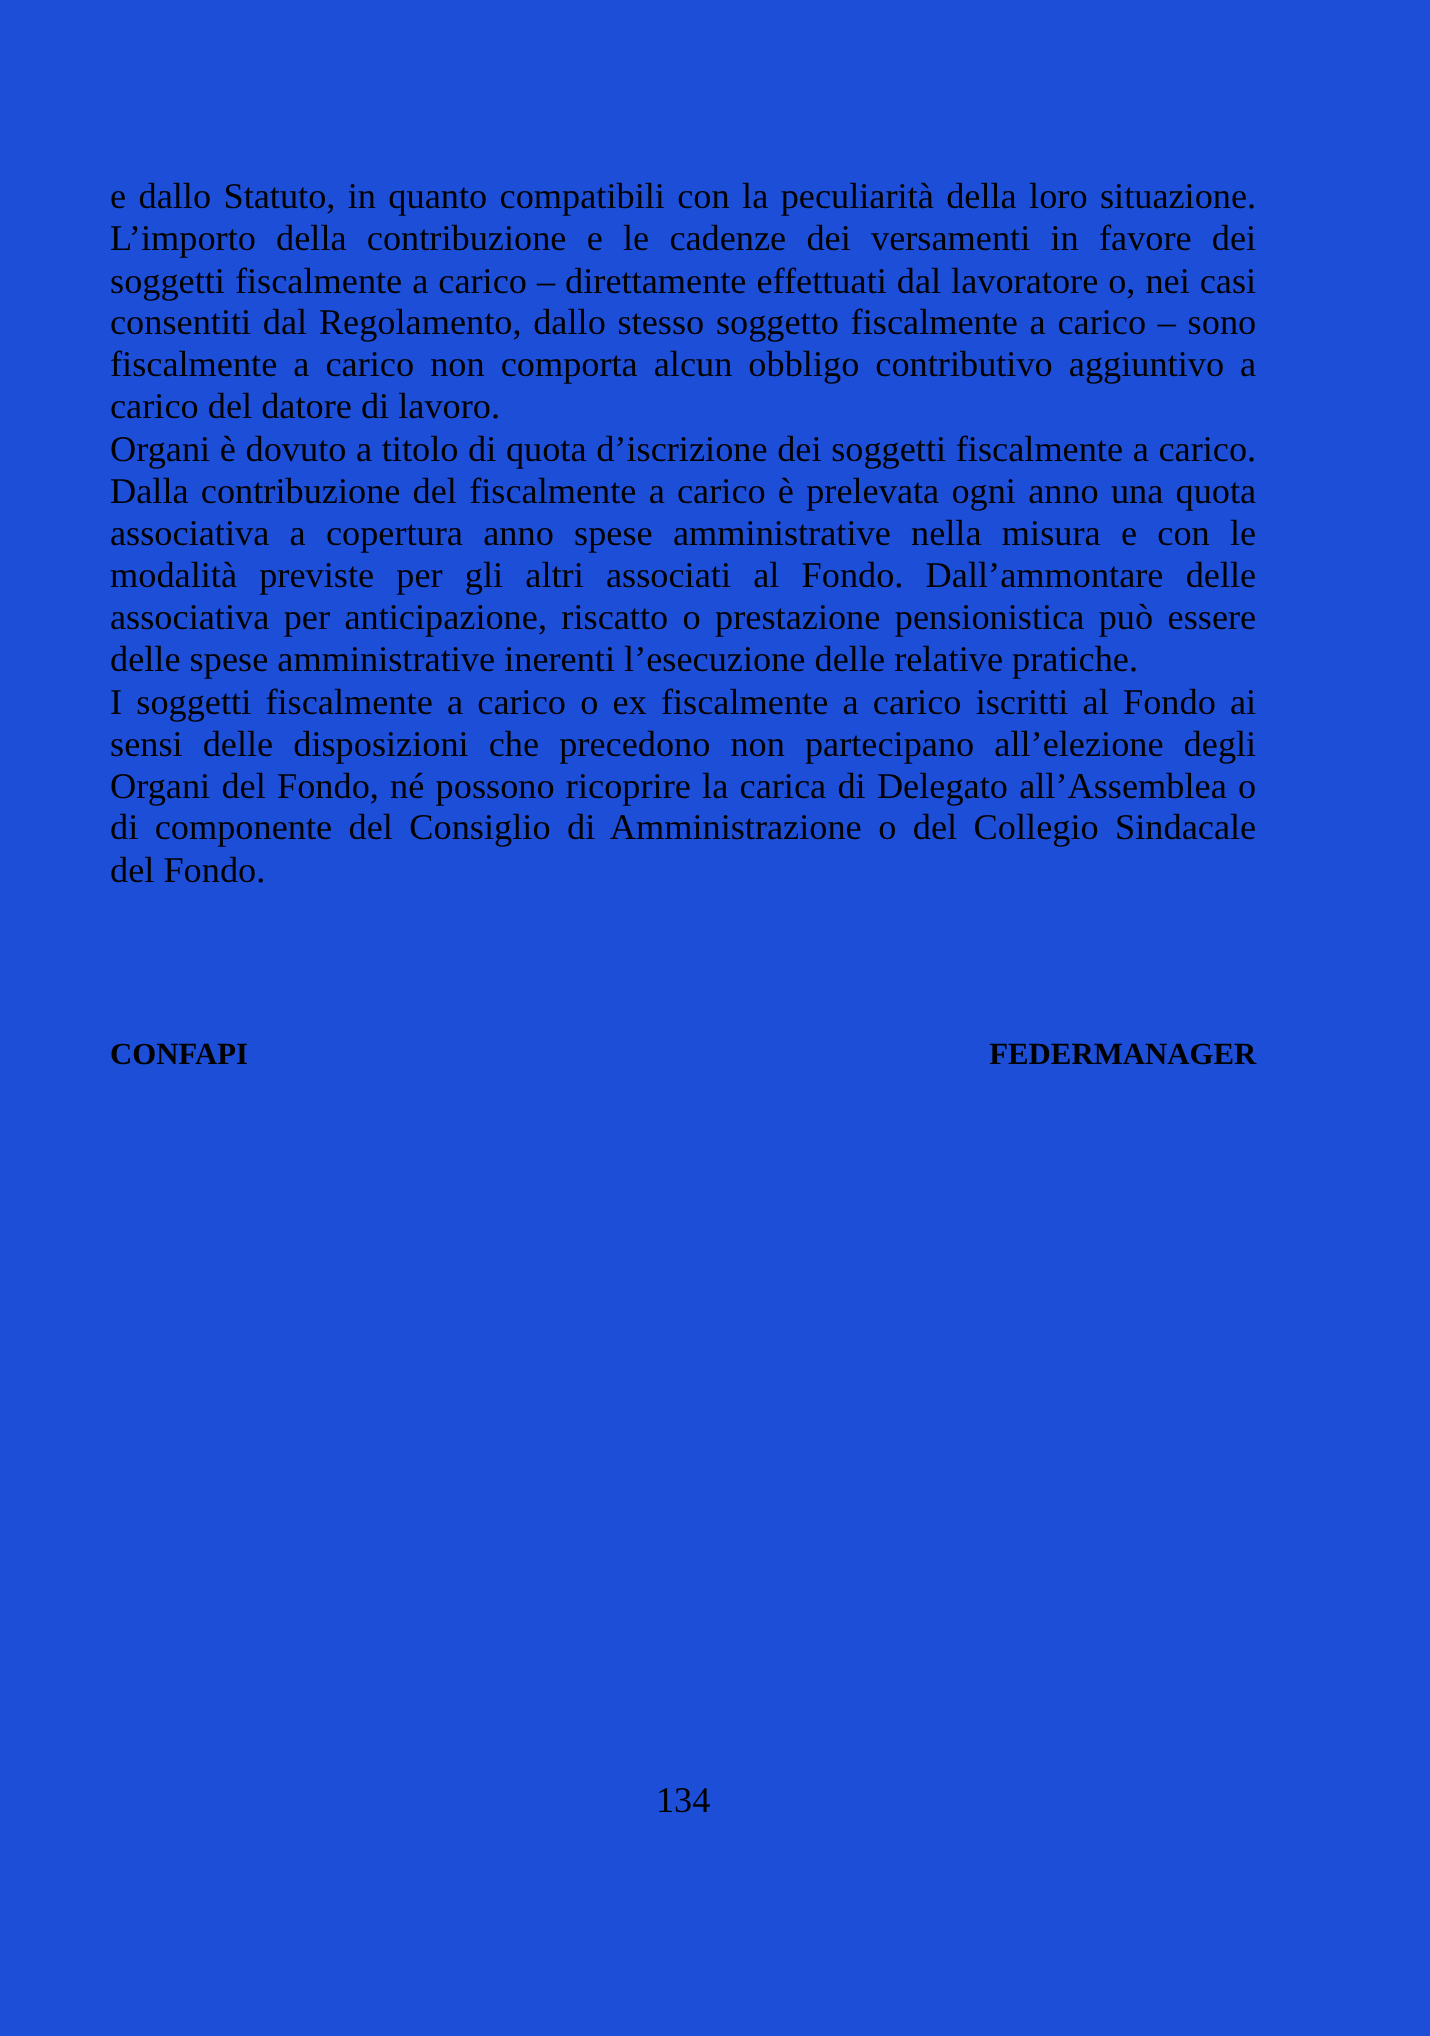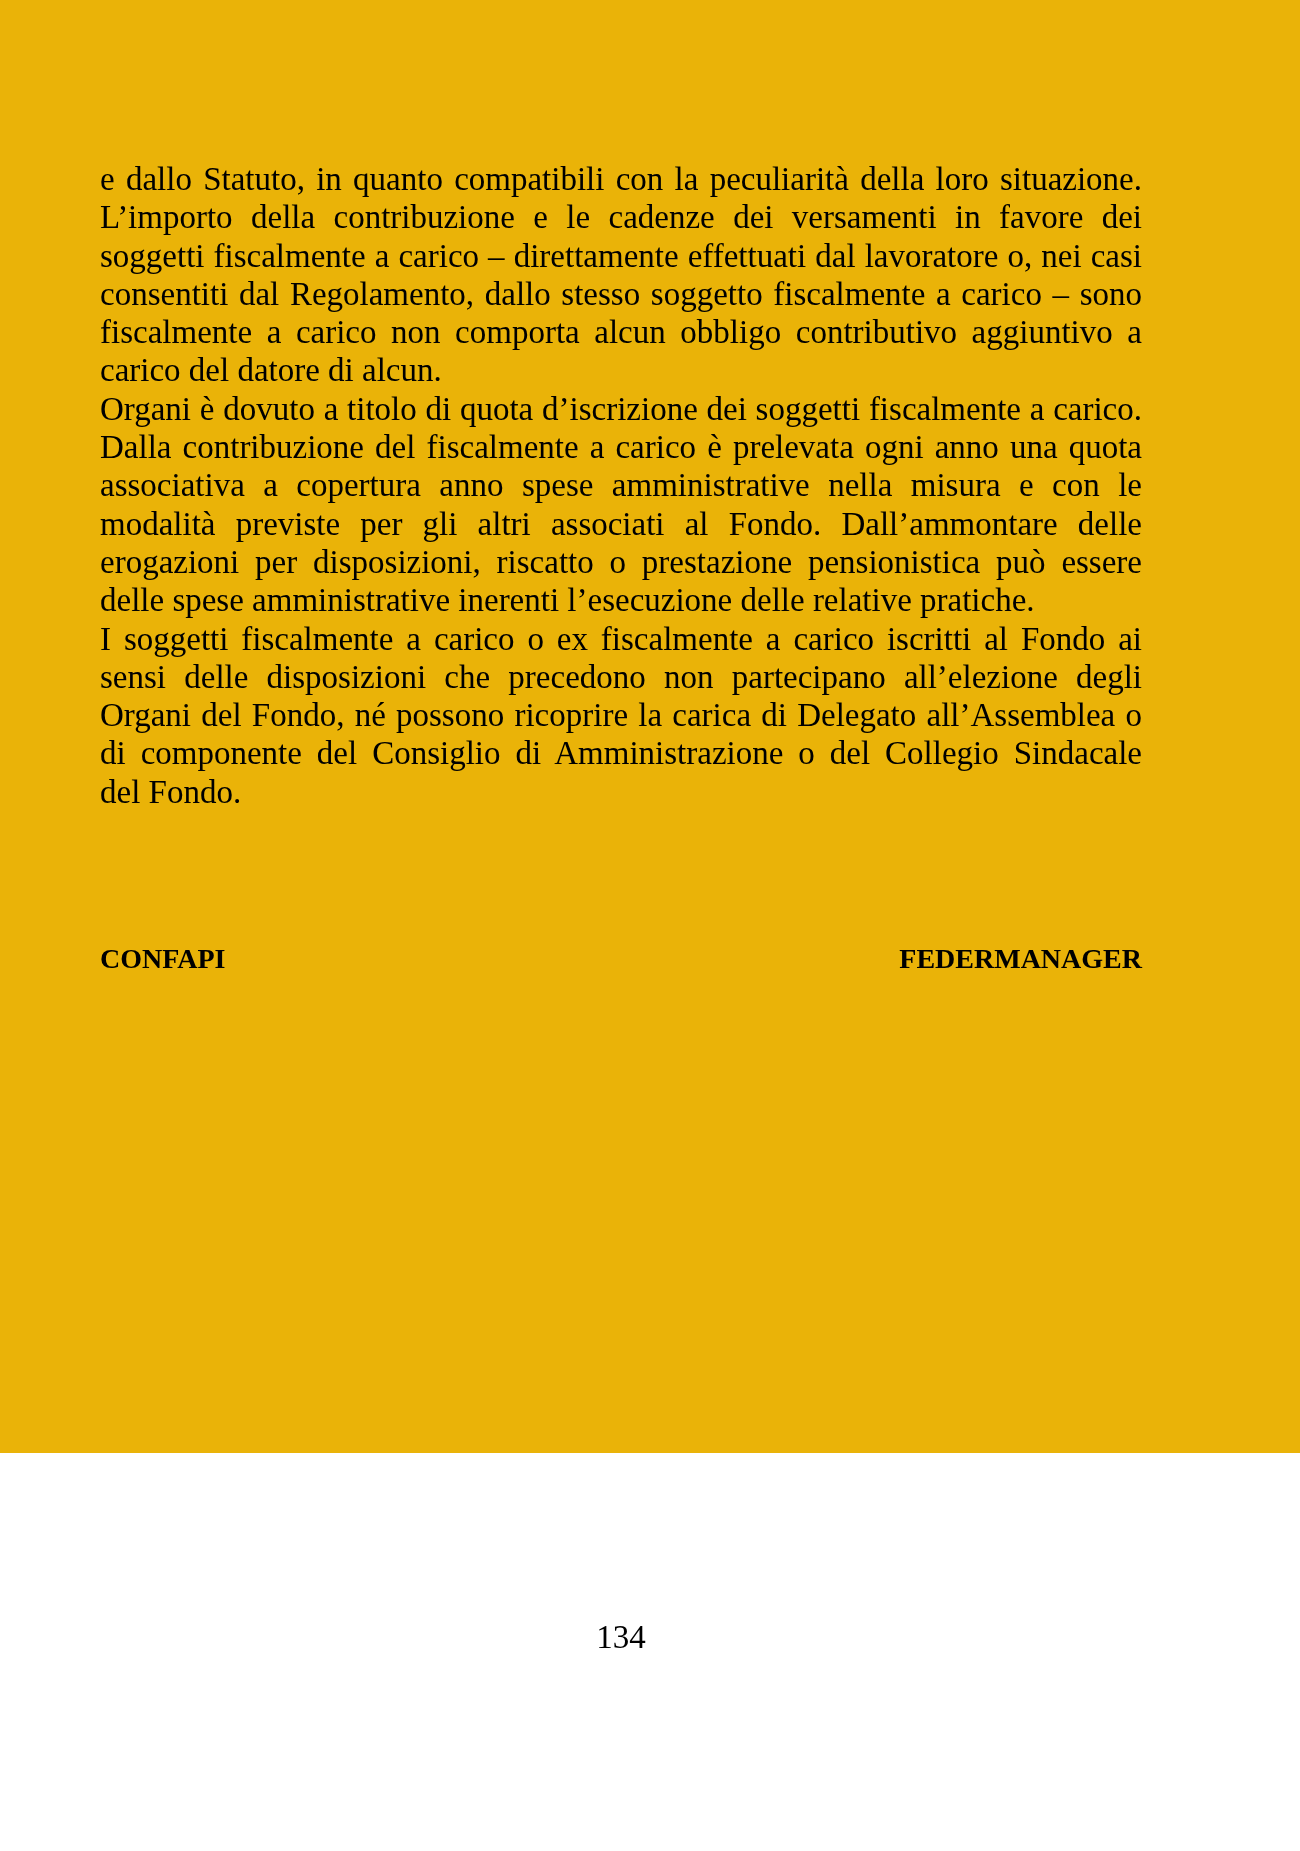--- a/index.html
+++ b/index.html
@@ -12,22 +12,22 @@
     height: 1851px;
     position: relative;
     overflow: hidden;
     font-family: "Liberation Serif", "DejaVu Serif", serif;
     color: #000000;
   }
   .page {
     position: absolute;
     left: 0; top: 0;
     width: 1300px;
-    height: 1453px;
-    background: #eab308;
+    height: 1851px;
+    background: #1d4ed8;
   }
   .text-block {
     position: absolute;
     left: 100px;
     top: 160px;
     width: 1042px;
     font-size: 33px;
     line-height: 38.3px;
   }
   .line {
@@ -63,26 +63,26 @@
 <body>
 
 <div class="page">
 
   <div class="text-block">
     <div class="line">e dallo Statuto, in quanto compatibili con la peculiarità della loro situazione.</div>
     <div class="line">L’importo della contribuzione e le cadenze dei versamenti in favore dei</div>
     <div class="line">soggetti fiscalmente a carico – direttamente effettuati dal lavoratore o, nei casi</div>
     <div class="line">consentiti dal Regolamento, dallo stesso soggetto fiscalmente a carico – sono</div>
     <div class="line">fiscalmente a carico non comporta alcun obbligo contributivo aggiuntivo a</div>
-    <div class="line line--end">carico del datore di alcun.</div>
+    <div class="line line--end">carico del datore di lavoro.</div>
     <div class="line">Organi è dovuto a titolo di quota d’iscrizione dei soggetti fiscalmente a carico.</div>
     <div class="line">Dalla contribuzione del fiscalmente a carico è prelevata ogni anno una quota</div>
     <div class="line">associativa a copertura anno spese amministrative nella misura e con le</div>
     <div class="line">modalità previste per gli altri associati al Fondo. Dall’ammontare delle</div>
-    <div class="line">erogazioni per disposizioni, riscatto o prestazione pensionistica può essere</div>
+    <div class="line">associativa per anticipazione, riscatto o prestazione pensionistica può essere</div>
     <div class="line line--end">delle spese amministrative inerenti l’esecuzione delle relative pratiche.</div>
     <div class="line">I soggetti fiscalmente a carico o ex fiscalmente a carico iscritti al Fondo ai</div>
     <div class="line">sensi delle disposizioni che precedono non partecipano all’elezione degli</div>
     <div class="line">Organi del Fondo, né possono ricoprire la carica di Delegato all’Assemblea o</div>
     <div class="line">di componente del Consiglio di Amministrazione o del Collegio Sindacale</div>
     <div class="line line--end">del Fondo.</div>
   </div>
 
   <div class="signatures">
     <span class="sig">CONFAPI</span>

